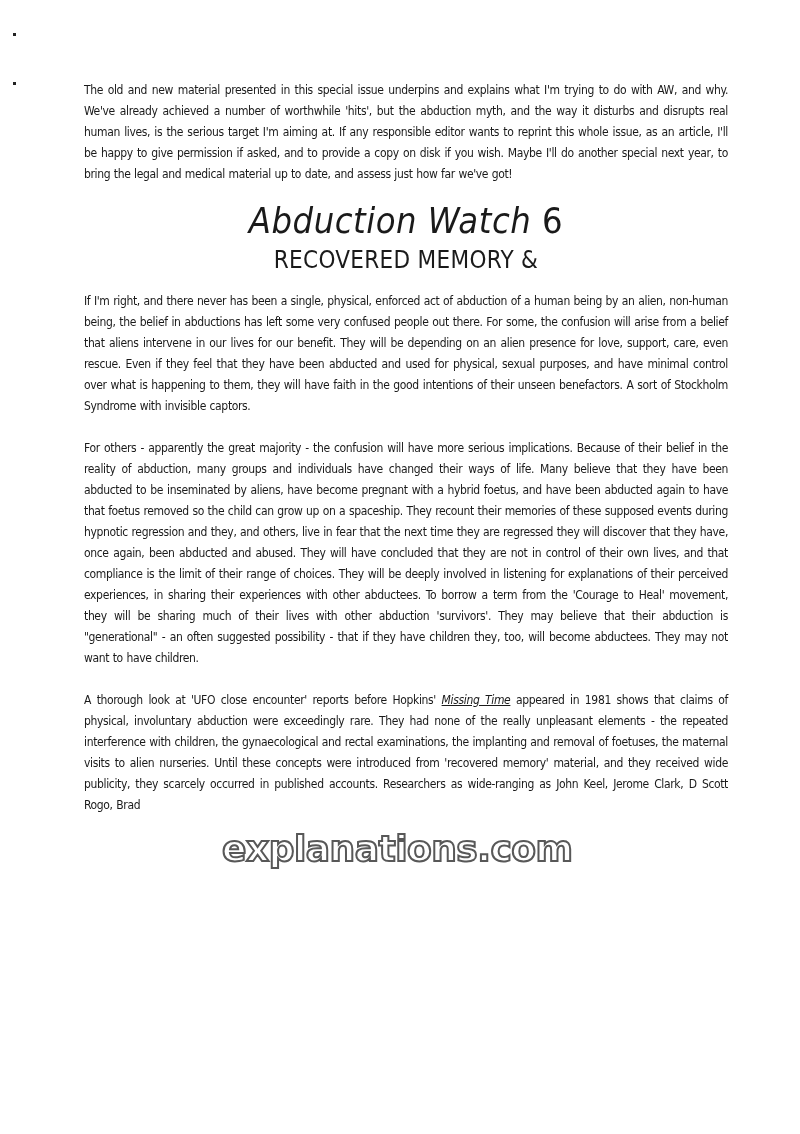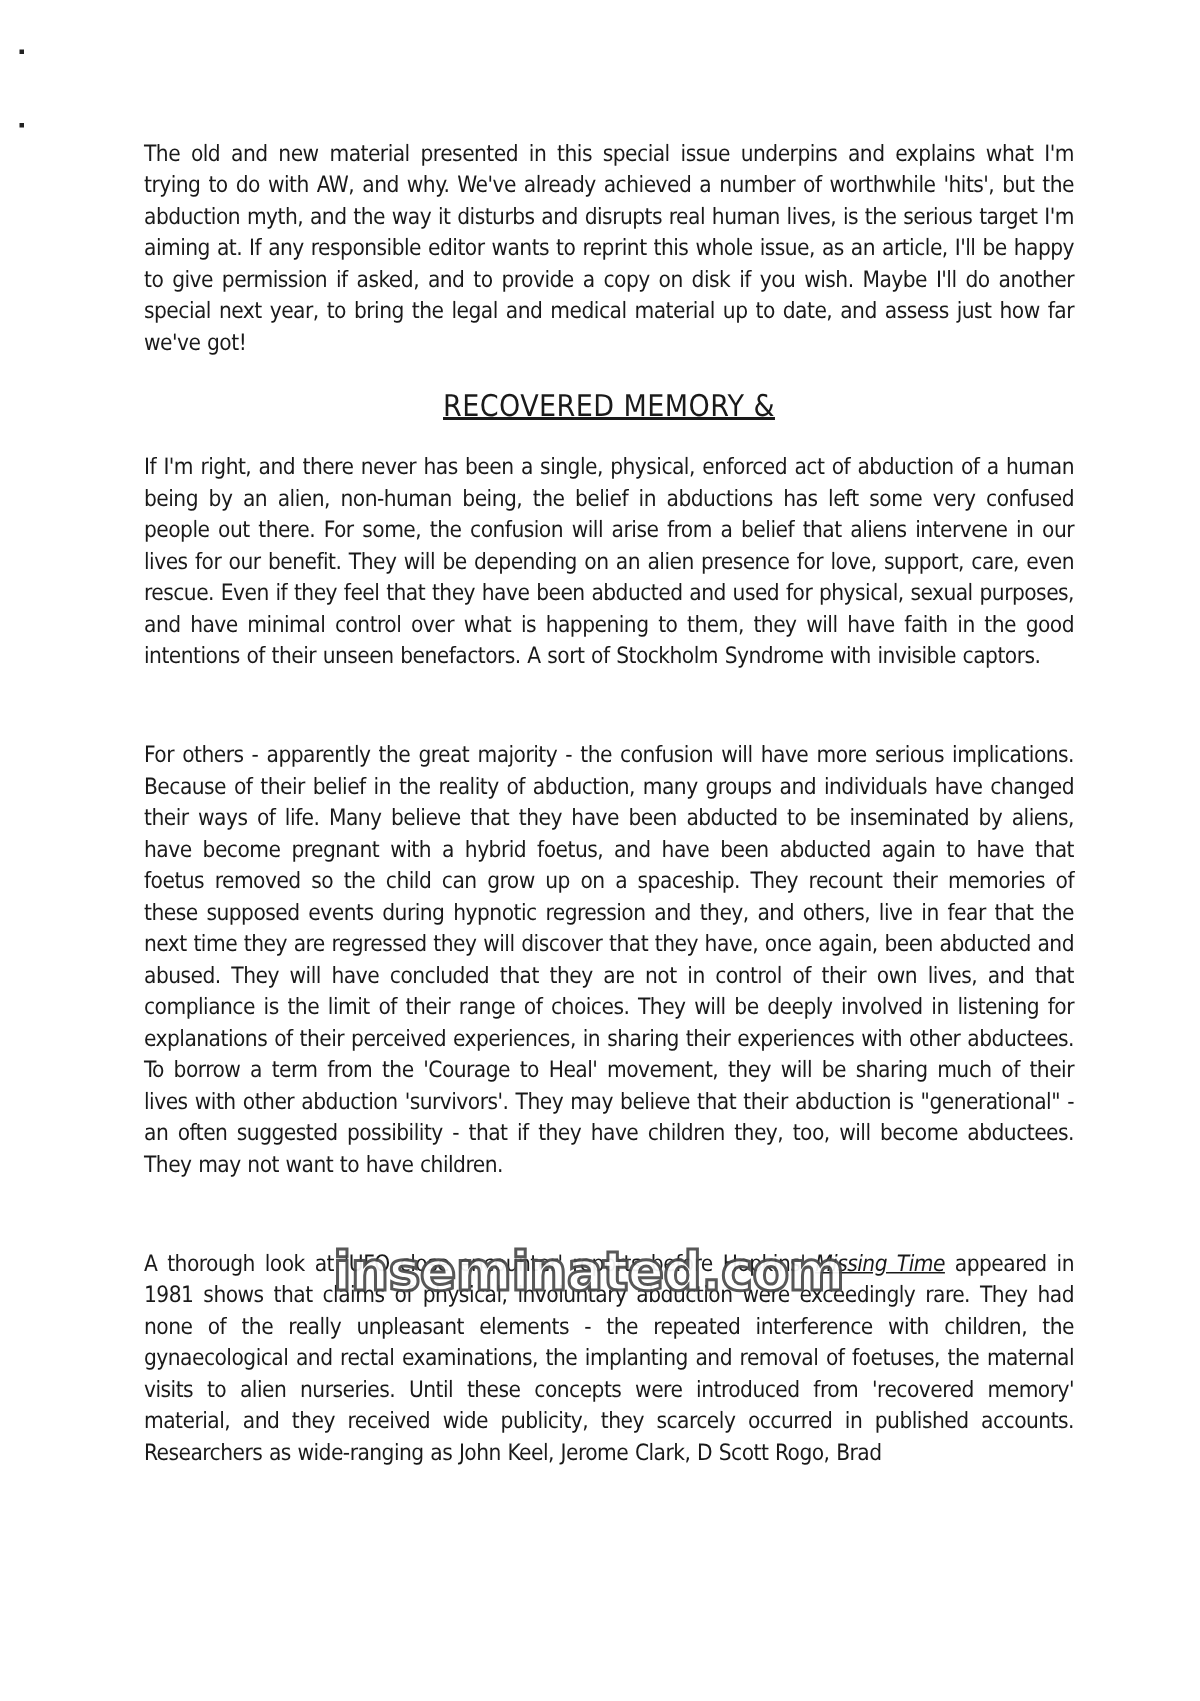--- a/index.html
+++ b/index.html
@@ -21,22 +21,22 @@
     height: 3px;
     background: #222;
   }
   .page {
     position: absolute;
     left: 84px;
     top: 80px;
     width: 644px;
   }
   .para {
-    margin: 12px;
-    font-size: 15px;
+    margin: 0;
+    font-size: 12px;
     line-height: 21px;
     text-align: justify;
     letter-spacing: -0.35px;
     word-spacing: 0.5px;
   }
   .para.intro {
     margin-bottom: 0;
   }
   .title-block {
     text-align: center;
@@ -48,26 +48,25 @@
     line-height: 44px;
     font-style: italic;
     letter-spacing: 0.5px;
     margin: 0;
     font-weight: normal;
   }
   .main-title .num {
     font-style: normal;
   }
   .subtitle {
-    font-size: 20px;
+    font-size: 24px;
     line-height: 34px;
     margin: 0;
     font-weight: normal;
     letter-spacing: 0.3px;
-    text-decoration: underline;
   }
   .spacer {
     height: 21px;
   }
   em { font-style: italic; text-decoration: underline; }
   .watermark {
     position: absolute;
     left: 222px;
     top: 828px;
     font-family: "DejaVu Sans", sans-serif;
@@ -83,23 +82,27 @@
 </head>
 <body>
 
 <div class="scan-dot" style="left:13px; top:33px;"></div>
 <div class="scan-dot" style="left:13px; top:82px;"></div>
 
 <div class="page">
   <p class="para intro">The old and new material presented in this special issue underpins and explains what I'm trying to do with AW, and why.  We've already achieved a number of worthwhile 'hits', but the abduction myth, and the way it disturbs and disrupts real human lives, is the serious target I'm aiming at.  If any responsible editor wants to reprint this whole issue, as an article, I'll be happy to give permission if asked, and to provide a copy on disk if you wish.  Maybe I'll do another special next year, to bring the legal and medical material up to date, and assess just how far we've got!</p>
 
   <div class="title-block">
+    <h1 class="main-title">
+      <span>Abduction Watch</span>
+      <span class="num">6</span>
+    </h1>
     <h2 class="subtitle">RECOVERED MEMORY  &amp;</h2>
   </div>
 
   <p class="para">If I'm right, and there never has been a single, physical, enforced act of abduction of a human being by an alien, non-human being, the belief in abductions has left some very confused people out there.  For some, the confusion will arise from a belief that aliens intervene in our lives for our benefit.  They will be depending on an alien presence for love, support, care, even rescue.  Even if they feel that they have been abducted and used for physical, sexual purposes, and have minimal control over what is happening to them, they will have faith in the good intentions of their unseen benefactors.  A sort of Stockholm Syndrome with invisible captors.</p>
   <div class="spacer"></div>
   <p class="para">For others - apparently the great majority - the confusion will have more serious implications.   Because of their belief in the reality of abduction, many groups and individuals have changed their ways of life.  Many believe that they have been abducted to be inseminated by aliens, have become pregnant with a hybrid foetus, and have been abducted again to have that foetus removed so the child can grow up on a spaceship.  They recount their memories of these supposed events during hypnotic regression and they, and others, live in fear that the next time they are regressed they will discover that they have, once again, been abducted and abused.  They will have concluded that they are not in control of their own lives, and that compliance is the limit of their range of choices.  They will be deeply involved in listening for explanations of their perceived experiences, in sharing their experiences with other abductees.  To borrow a term from the 'Courage to Heal' movement, they will be sharing much of their lives with other abduction 'survivors'.  They may believe that their abduction is "generational" - an often suggested possibility - that if they have children they, too, will become abductees.  They may not want to have children.</p>
   <div class="spacer"></div>
   <p class="para"><span>A thorough look at 'UFO close encounter' reports before Hopkins' </span><em>Missing Time</em><span> appeared in 1981 shows that claims of physical, involuntary abduction were exceedingly rare.  They had none of the really unpleasant elements - the repeated interference with children, the gynaecological and rectal examinations, the implanting and removal of foetuses, the maternal visits to alien nurseries.  Until these concepts were introduced from 'recovered memory' material, and they received wide publicity, they scarcely occurred in published accounts.  Researchers as wide-ranging as John Keel, Jerome Clark, D Scott Rogo, Brad</span></p>
 </div>
 
-<div class="watermark">inseminated.com</div>
+<div class="watermark">explanations.com</div>
 
 </body></html>

